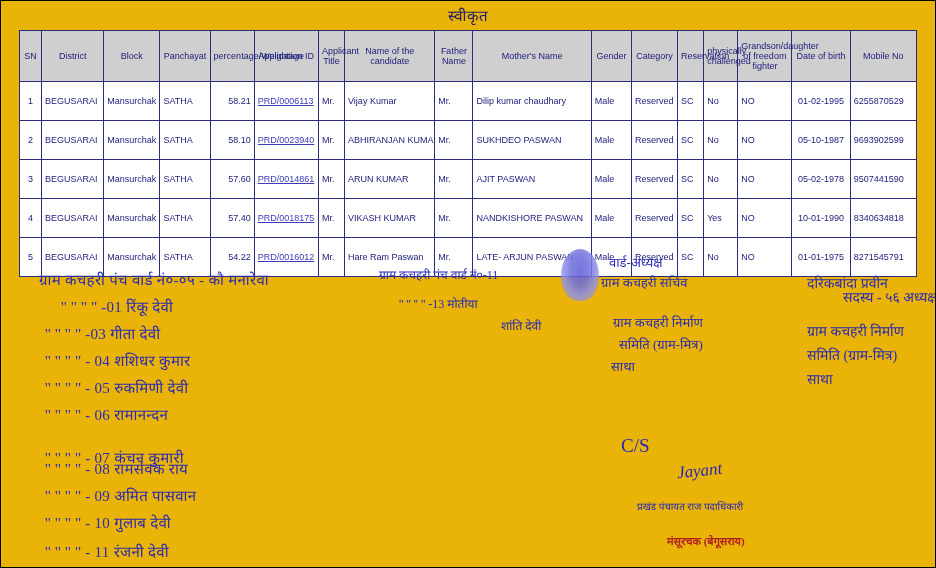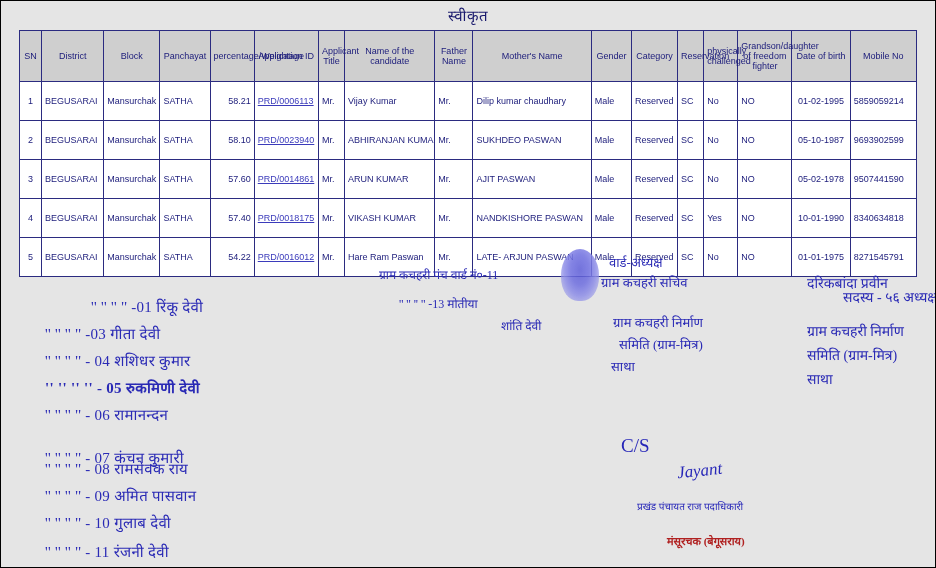--- a/index.html
+++ b/index.html
@@ -12,21 +12,21 @@
     background: #ffffff;
     font-family: "Liberation Sans", sans-serif;
     overflow: hidden;
   }
   .page {
     position: relative;
     width: 936px;
     height: 568px;
     box-sizing: border-box;
     border: 1px solid #000;
-    background: #e5e5e5;
+    background: #eab308;
     overflow: hidden;
   }
   .doc-title {
     text-align: center;
     font-size: 15px;
     color: #1a1a6e;
     padding-top: 4px;
     padding-bottom: 3px;
     letter-spacing: 0.5px;
     font-family: "Liberation Serif", serif;
@@ -164,21 +164,21 @@
         <td>Mr.</td>
         <td>Vijay Kumar</td>
         <td>Mr.</td>
         <td>Dilip kumar chaudhary</td>
         <td>Male</td>
         <td>Reserved</td>
         <td>SC</td>
         <td>No</td>
         <td>NO</td>
         <td class="c-center">01-02-1995</td>
-        <td>5859059214</td>
+        <td>6255870529</td>
       </tr>
       <tr>
         <td class="c-sn">2</td>
         <td>BEGUSARAI</td>
         <td>Mansurchak</td>
         <td>SATHA</td>
         <td class="c-num">58.10</td>
         <td><a class="appid" href="#">PRD/0023940</a></td>
         <td>Mr.</td>
         <td>ABHIRANJAN KUMAR</td>
@@ -245,24 +245,25 @@
         <td>Reserved</td>
         <td>SC</td>
         <td>No</td>
         <td>NO</td>
         <td class="c-center">01-01-1975</td>
         <td>8271545791</td>
       </tr>
     </tbody>
   </table>
 
-  <div class="hand hw-left" style="left:60px; top:295px;margin-left:30px;">''      ''      ''      ''   -01  रिंकू देवी</div>
+  <div class="hand hw-left" style="left:38px; top:268px;">ग्राम कचहरी पंच वार्ड नं०-०५ - कौ मनारेवा</div>
+  <div class="hand hw-left" style="left:60px; top:295px;">''      ''      ''      ''   -01  रिंकू देवी</div>
   <div class="hand hw-left" style="left:44px; top:322px;">''      ''      ''      ''   -03  गीता देवी</div>
   <div class="hand hw-left" style="left:44px; top:349px;">''      ''      ''      ''   - 04  शशिधर कुमार</div>
-  <div class="hand hw-left" style="left:44px; top:376px;font-weight:bold;">''      ''      ''      ''   - 05  रुकमिणी देवी</div>
+  <div class="hand hw-left" style="left:44px; top:376px;">''      ''      ''      ''   - 05  रुकमिणी देवी</div>
   <div class="hand hw-left" style="left:44px; top:403px;">''      ''      ''      ''   - 06  रामानन्दन</div>
   <div class="hand hw-left" style="left:44px; top:430px;margin-top:16px;">''      ''      ''      ''   - 07  कंचन कुमारी</div>
   <div class="hand hw-left" style="left:44px; top:457px;">''      ''      ''      ''   - 08  रामसेवक राय</div>
   <div class="hand hw-left" style="left:44px; top:484px;">''      ''      ''      ''   - 09  अमित पासवान</div>
   <div class="hand hw-left" style="left:44px; top:511px;">''      ''      ''      ''   - 10  गुलाब देवी</div>
   <div class="hand hw-left" style="left:44px; top:540px;">''      ''      ''      ''   - 11  रंजनी देवी</div>
 
   <div class="hand hw-mid" style="left:378px; top:265px;">ग्राम कचहरी पंच वार्ड नं०-11</div>
   <div class="hand hw-mid" style="left:398px; top:294px;">''      ''      ''      '' -13  मोतीया</div>
   <div class="hand hw-mid" style="left:500px; top:316px;">शांति देवी</div>

